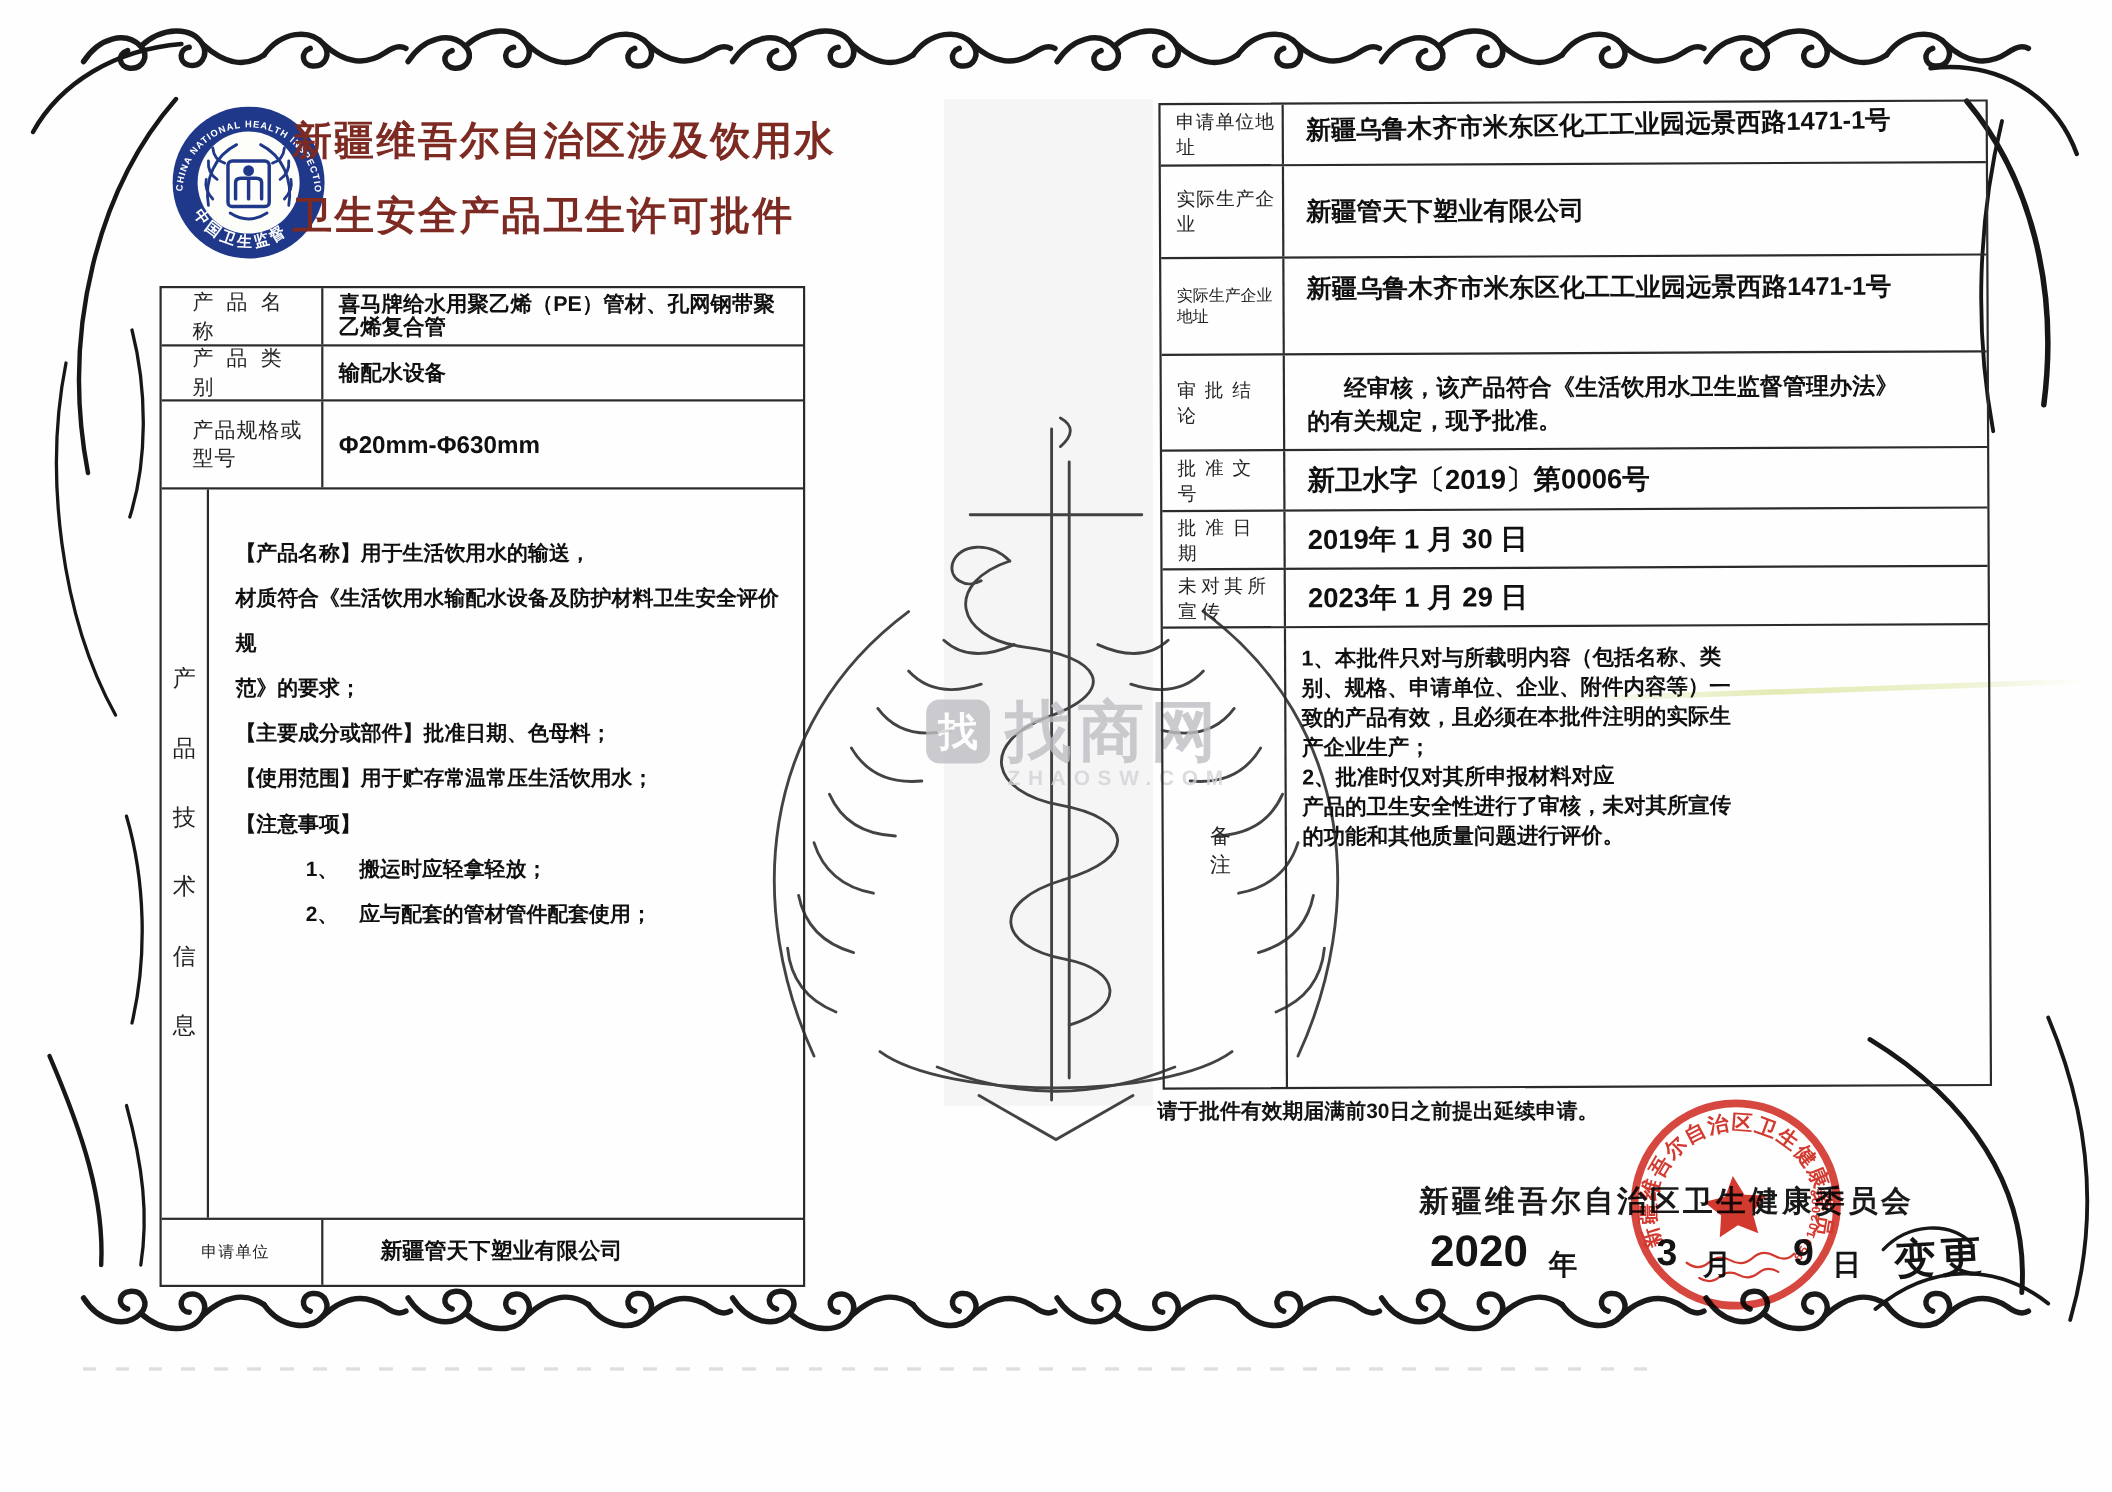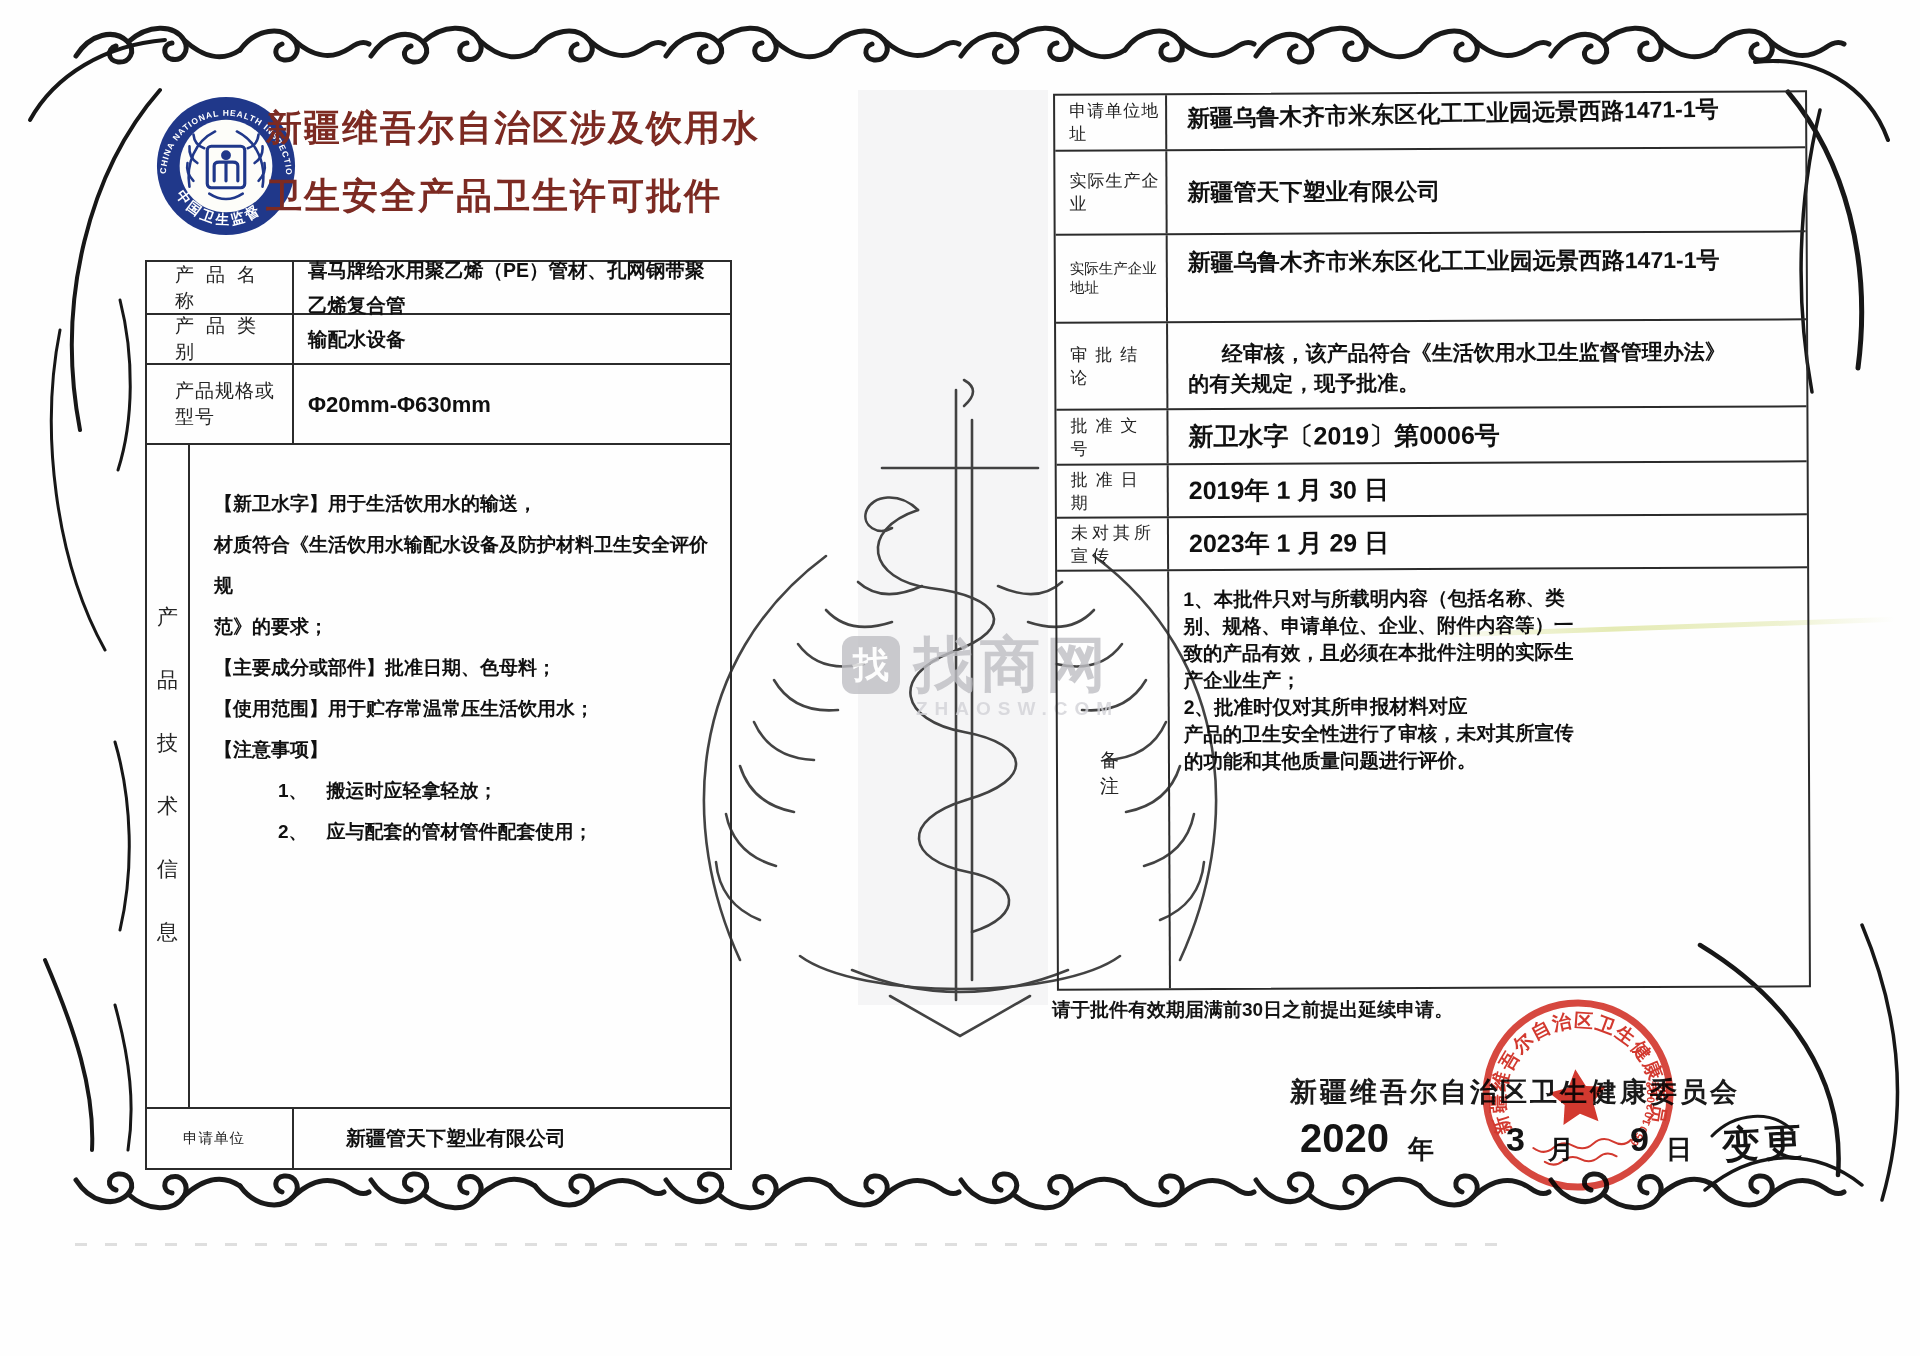--- a/index.html
+++ b/index.html
@@ -13,21 +13,21 @@
   .tbl{position:absolute;border:2px solid #2b2b2b;background:transparent;}
   .trow{display:flex;border-bottom:2px solid #2b2b2b;box-sizing:border-box;}
   .trow.last{border-bottom:none;}
   .tlabel{box-sizing:border-box;border-right:2px solid #2b2b2b;display:flex;align-items:center;
           font-family:"Liberation Serif",serif;color:#242424;}
   .tvalue{box-sizing:border-box;flex:1;display:flex;align-items:center;font-weight:bold;color:#101010;}
   
   #left-table{left:145px;top:260px;width:583px;}
   #left-table .tlabel{width:147px;padding-left:28px;font-size:19px;letter-spacing:12px;}
   #left-table .tlabel.nospace{letter-spacing:1px;font-size:19px;}
-  #left-table .tvalue{padding:2px 10px 2px 14px;font-size:19.5px;line-height:35px;}
+  #left-table .tvalue{padding:2px 10px 2px 14px;font-size:19.5px;line-height:21px;}
   .tech-row{display:flex;box-sizing:border-box;border-bottom:2px solid #2b2b2b;}
   .tech-label-col{width:43px;box-sizing:border-box;border-right:2px solid #2b2b2b;
                   display:flex;flex-direction:column;align-items:center;padding-top:158px;row-gap:35px;
                   font-family:"Liberation Serif",serif;font-size:21px;color:#242424;}
   .tech-content{flex:1;padding:38px 4px 0 24px;font-weight:bold;font-size:19px;line-height:41px;color:#101010;}
   .tech-content .indent{padding-left:64px;}
   
   #right-table{left:1055px;top:92px;width:750px;transform:rotate(-0.25deg);}
   #right-table .tlabel{width:112px;padding-left:14px;font-size:17px;letter-spacing:1px;}
   #right-table .tlabel.spread{letter-spacing:8px;}
@@ -211,21 +211,21 @@
     <div class="tech-row" style="height:664px;">
       <div class="tech-label-col">
         <span>产</span>
         <span>品</span>
         <span>技</span>
         <span>术</span>
         <span>信</span>
         <span>息</span>
       </div>
       <div class="tech-content">
-        <div>【新卫水字】用于生活饮用水的输送，</div>
+        <div>【产品名称】用于生活饮用水的输送，</div>
         <div>材质符合《生活饮用水输配水设备及防护材料卫生安全评价规</div>
         <div>范》的要求；</div>
         <div>【主要成分或部件】批准日期、色母料；</div>
         <div>【使用范围】用于贮存常温常压生活饮用水；</div>
         <div>【注意事项】</div>
         <div class="indent">1、　搬运时应轻拿轻放；</div>
         <div class="indent">2、　应与配套的管材管件配套使用；</div>
       </div>
     </div>
     <div class="trow last" style="height:59px;gap:38px;">

